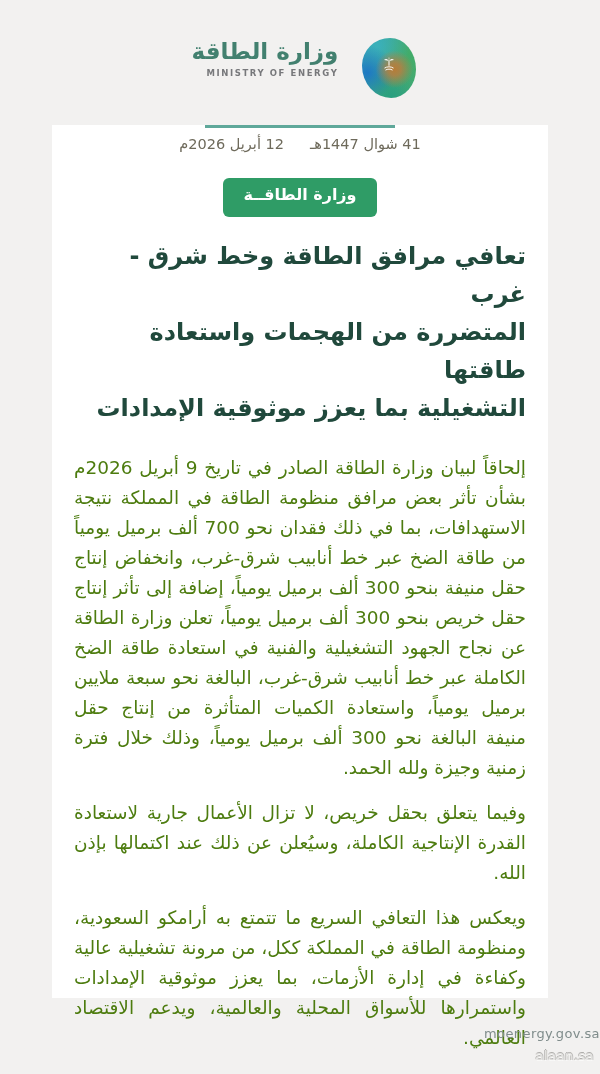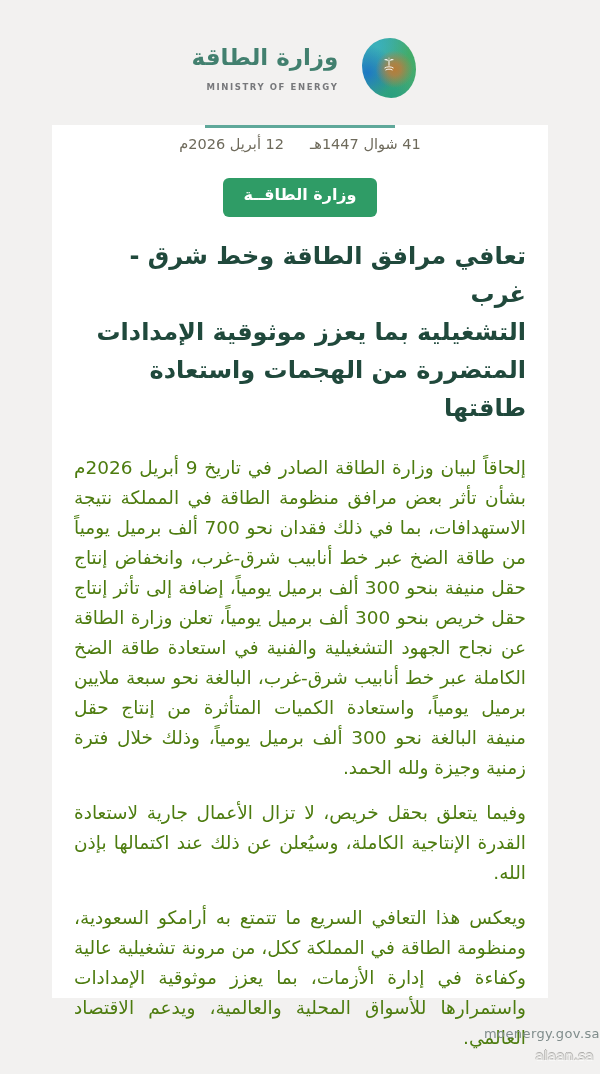--- a/index.html
+++ b/index.html
@@ -17,37 +17,37 @@
       #ebeae8;
     overflow: hidden;
   }
 
   
   .brand {
     position: absolute;
     top: 38px; left: 8px; right: 0;
     display: flex;
     justify-content: center;
-    align-items: center;
+    align-items: flex-start;
     gap: 24px;
   }
   .brand-text { text-align: right; direction: rtl; }
   .brand-ar {
     font-size: 23px;
     font-weight: bold;
     color: #42806f;
     line-height: 1.15;
   }
   .brand-en {
     direction: ltr;
     font-size: 8.5px;
     font-weight: bold;
     color: #77787b;
     letter-spacing: 1.6px;
-    margin-top: 12px;
+    margin-top: 4px;
     white-space: nowrap;
   }
   .brand-blob {
     position: relative;
     width: 54px;
     height: 60px;
     border-radius: 52% 48% 46% 54% / 46% 52% 48% 54%;
     background:
       radial-gradient(circle at 60% 52%, rgba(190,122,52,0.95) 0%, rgba(184,126,64,0.85) 14%, rgba(184,126,64,0) 42%),
       radial-gradient(circle at 10% 58%, rgba(28,118,198,0.95) 0%, rgba(28,118,198,0) 46%),
@@ -164,22 +164,22 @@
 
     <div class="dateline">
       <span>41 شوال 1447هـ</span>
       <span>12 أبريل 2026م</span>
     </div>
 
     <div class="badge">وزارة الطاقــة</div>
 
     <div class="title">
       <div>تعافي مرافق الطاقة وخط شرق - غرب</div>
+      <div>المتضررة من الهجمات واستعادة طاقتها</div>
       <div>التشغيلية بما يعزز موثوقية الإمدادات</div>
-      <div>المتضررة من الهجمات واستعادة طاقتها</div>
     </div>
 
     <div class="body-text">
       <p class="para">إلحاقاً لبيان وزارة الطاقة الصادر في تاريخ 9 أبريل 2026م بشأن تأثر بعض مرافق منظومة الطاقة في المملكة نتيجة الاستهدافات، بما في ذلك فقدان نحو 700 ألف برميل يومياً من طاقة الضخ عبر خط أنابيب شرق-غرب، وانخفاض إنتاج حقل منيفة بنحو 300 ألف برميل يومياً، إضافة إلى تأثر إنتاج حقل خريص بنحو 300 ألف برميل يومياً، تعلن وزارة الطاقة عن نجاح الجهود التشغيلية والفنية في استعادة طاقة الضخ الكاملة عبر خط أنابيب شرق-غرب، البالغة نحو سبعة ملايين برميل يومياً، واستعادة الكميات المتأثرة من إنتاج حقل منيفة البالغة نحو 300 ألف برميل يومياً، وذلك خلال فترة زمنية وجيزة ولله الحمد.</p>
       <p class="para">وفيما يتعلق بحقل خريص، لا تزال الأعمال جارية لاستعادة القدرة الإنتاجية الكاملة، وسيُعلن عن ذلك عند اكتمالها بإذن الله.</p>
       <p class="para">ويعكس هذا التعافي السريع ما تتمتع به أرامكو السعودية، ومنظومة الطاقة في المملكة ككل، من مرونة تشغيلية عالية وكفاءة في إدارة الأزمات، بما يعزز موثوقية الإمدادات واستمرارها للأسواق المحلية والعالمية، ويدعم الاقتصاد العالمي.</p>
     </div>
   </div>
 
   <div class="footer-url">moenergy.gov.sa</div>

